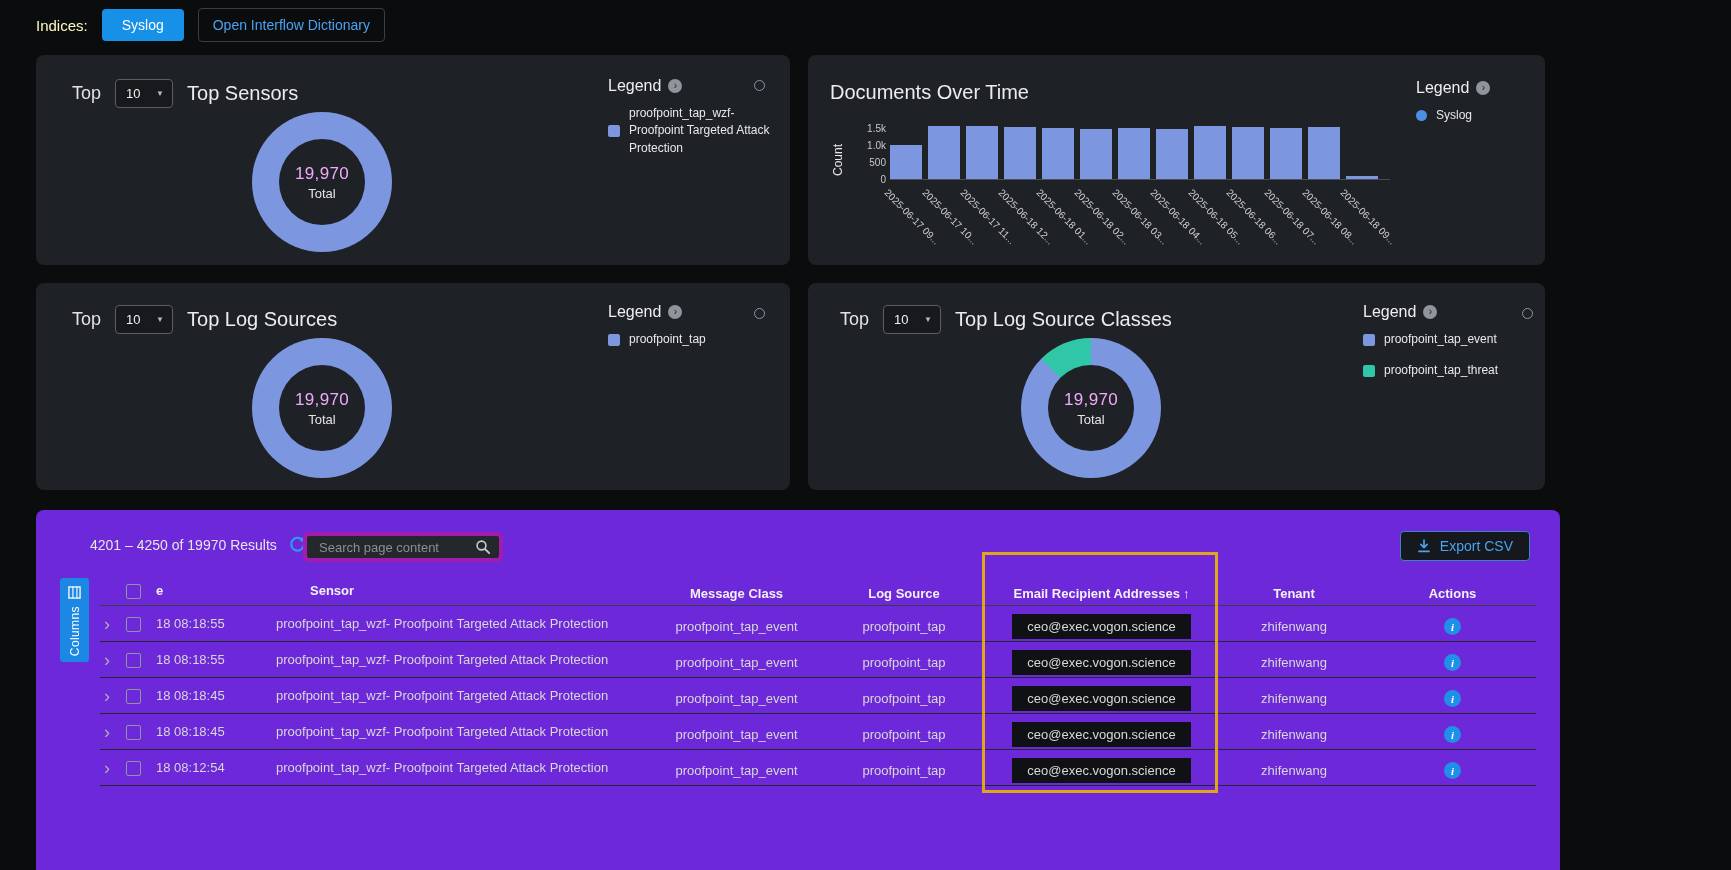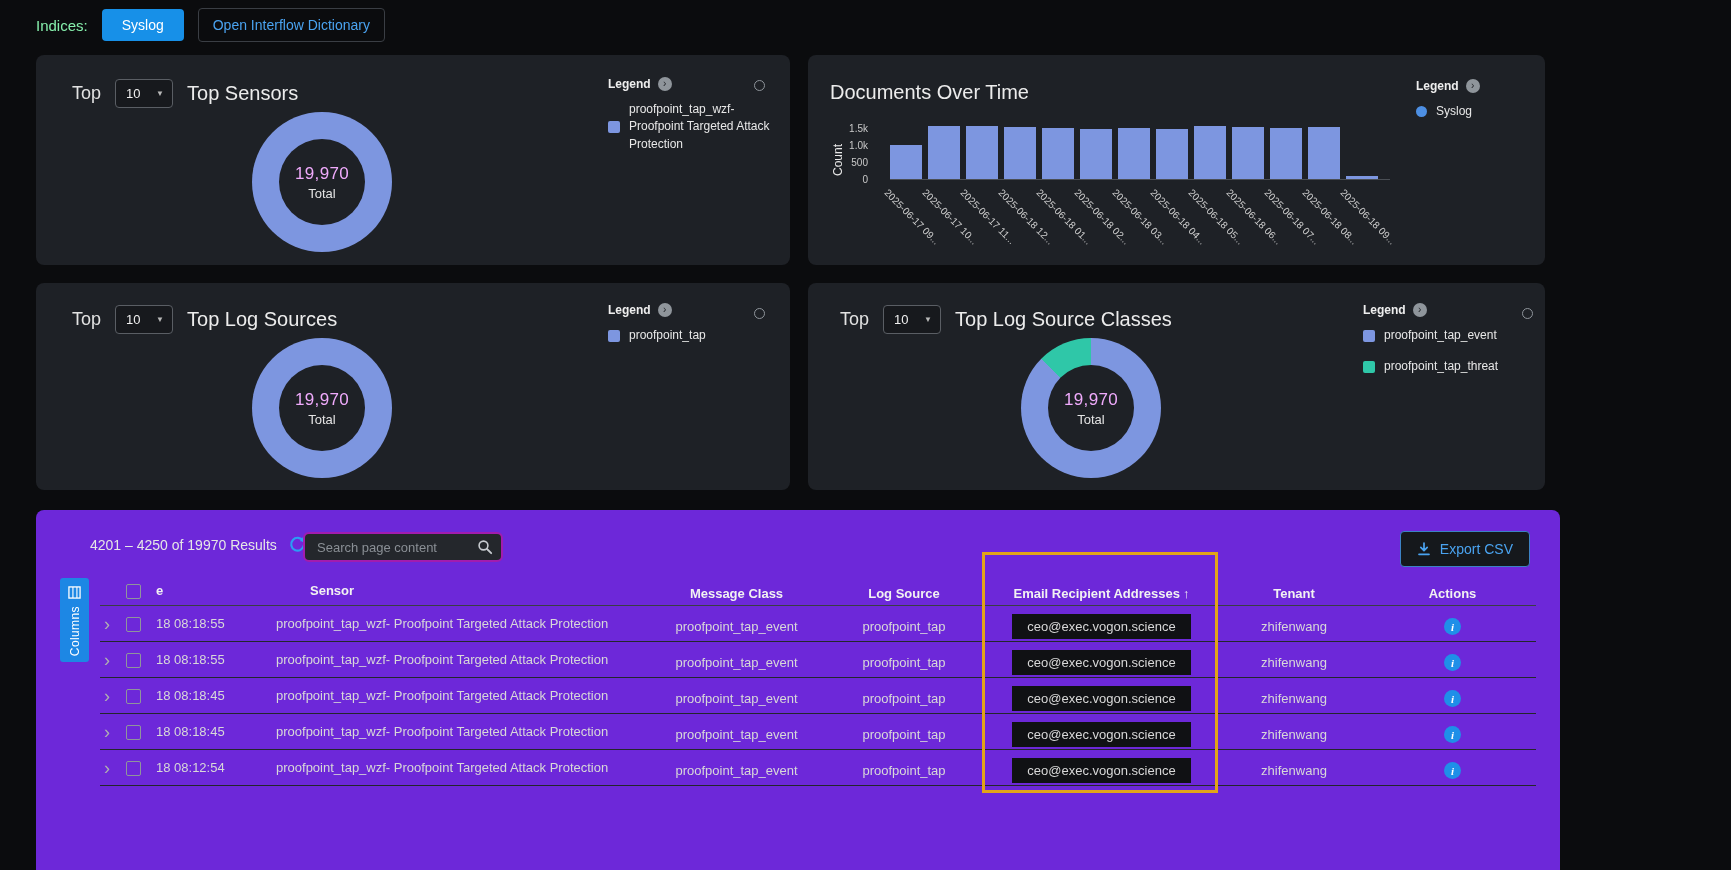--- a/index.html
+++ b/index.html
@@ -8,72 +8,72 @@
     background:#0b0c0e;
     font-family:"Liberation Sans","DejaVu Sans",sans-serif;
     color:#e6e6e6;
     position:relative;
   }
   .abs { position:absolute; }
   .panel { position:absolute; background:#1e2126; border-radius:8px; }
 
   
   .topbar { position:absolute; left:36px; top:8px; display:flex; align-items:center; gap:14px; }
-  .indices-label { font-size:15px; color:#86efac; }
+  .indices-label { font-size:15px; color:#fef9c3; }
   .btn-blue { background:#1790e8; color:#fff; font-size:14px; border:none; border-radius:4px; padding:8px 20px; cursor:pointer; }
   .btn-outline { background:transparent; color:#4aa3f0; font-size:14px; border:1px solid #3a3e44; border-radius:4px; padding:8px 14px; cursor:pointer; }
 
   
   .top-label { font-size:18px; color:#e2e2e2;margin-left:10px; }
   .dropdown { width:58px; height:29px; border:1px solid #5a5e64; border-radius:4px; background:#17191d;
               display:flex; align-items:center; justify-content:space-between; padding:0 8px 0 10px; font-size:13px; color:#f0f0f0; cursor:pointer; }
   .caret { font-size:8px; color:#b8b8b8; }
   .panel-title { font-size:20px; color:#ececec; }
 
   
   .donut { position:absolute; width:140px; height:140px; border-radius:50%; }
   .donut-hole { position:absolute; inset:27px; background:#1e2126; border-radius:50%;
                 display:flex; flex-direction:column; align-items:center; justify-content:center; }
   .donut-total { font-size:17px; color:#f0abfc; letter-spacing:0.3px; }
   .donut-sub { font-size:13px; color:#e4e4e4; margin-top:2px; }
 
   
   .legend { position:absolute; width:178px; }
   .legend-head { display:flex; align-items:center; gap:7px; margin-bottom:10px; }
-  .legend-title { font-size:12px; color:#eeeeee;font-weight:bold; }
+  .legend-title { font-size:16px; color:#eeeeee; }
   .legend-toggle { width:14px; height:14px; border-radius:50%; background:#8f959b; color:#1e2126;
                    display:inline-flex; align-items:center; justify-content:center; font-size:10px; line-height:1; cursor:pointer; }
   .legend-item { display:flex; align-items:center; gap:9px; margin-bottom:14px; font-size:12px; color:#e8e8e8; }
   .legend-item .legend-text { line-height:1.45; }
   .swatch { width:12px; height:12px; border-radius:2px; flex:none; }
   .swatch.dot { width:11px; height:11px; border-radius:50%; }
   .options-circle { position:absolute; width:11px; height:11px; border:1.5px solid #8f959b; border-radius:50%; cursor:pointer; }
 
   
   .bars { position:absolute; left:82px; bottom:85px; width:500px; height:58px;
           display:flex; align-items:flex-end; gap:6px; border-bottom:1px solid #4a4e54; }
   .bar-col { width:32px; flex:none; display:flex; align-items:flex-end; height:100%; cursor:pointer; }
   .bar { width:100%; }
-  .yticks { position:absolute; left:24px; bottom:85px; width:42px; height:58px; }
+  .yticks { position:absolute; left:42px; bottom:85px; width:42px; height:58px; }
   .ytick { position:absolute; right:6px; font-size:10px; color:#c9c9c9; }
   .ylab { position:absolute; left:14px; bottom:98px; transform:rotate(-90deg); transform-origin:center; font-size:12px; color:#e8e8e8; }
   .xlabs { position:absolute; left:82px; top:127px; display:flex; gap:6px; }
   .xlab-slot { width:32px; flex:none; position:relative; height:0; }
   .xlab { display:inline-block; transform:rotate(45deg); transform-origin:0 0; font-size:10px; color:#cfcfcf; white-space:nowrap; margin-top:3px; }
   .xlab-title { position:absolute; left:82px; top:175px; width:560px; text-align:center; font-size:13px; color:#ececec; }
 
   
   .results-row { position:absolute; left:54px; top:26px; display:flex; align-items:center; gap:12px; }
   .results-text { font-size:14px; color:#e6e6e6; }
   .icon-btn { display:inline-flex; align-items:center; cursor:pointer; }
   .searchbox { position:absolute; left:267px; top:22px; width:200px; height:30px; background:#24272c;
-               border:2px solid #a21caf; border-radius:6px; display:flex; align-items:center; padding:0 8px 0 12px; }
+               border:4px solid #a21caf; border-radius:6px; display:flex; align-items:center; padding:0 8px 0 12px; }
   .searchbox input { flex:1; background:transparent; border:none; outline:none; color:#e0e0e0; font-size:13px; min-width:0; font-family:inherit; }
   .searchbox input::placeholder { color:#8a8f95; }
-  .export-btn { position:absolute; right:30px; top:21px; height:36px; display:flex; align-items:center; gap:9px;
+  .export-btn { position:absolute; right:30px; top:21px; height:30px; display:flex; align-items:center; gap:9px;
                 padding:0 16px; border:1px solid #3c82c4; border-radius:4px; background:#15181c; color:#4aa3f0; font-size:14px; cursor:pointer; }
 
   .columns-btn { position:absolute; left:24px; top:68px; width:29px; height:84px; background:#1d87e4; border-radius:3px;
                  display:flex; flex-direction:column; align-items:center; gap:7px; padding-top:8px; cursor:pointer; }
   .columns-label { writing-mode:vertical-rl; transform:rotate(180deg); font-size:12px; color:#fff; letter-spacing:0.4px; }
 
   .tgrid { display:grid; grid-template-columns:26px 30px 118px 375px 175px 160px 235px 150px 1fr; align-items:center; }
   .thead { position:absolute; left:64px; right:24px; top:66px; height:30px; border-bottom:1px solid #3a3e44; }
   .th { font-size:13px; font-weight:bold; color:#f2f2f2; cursor:pointer; }
   .tbody { position:absolute; left:64px; right:24px; top:96px; }

